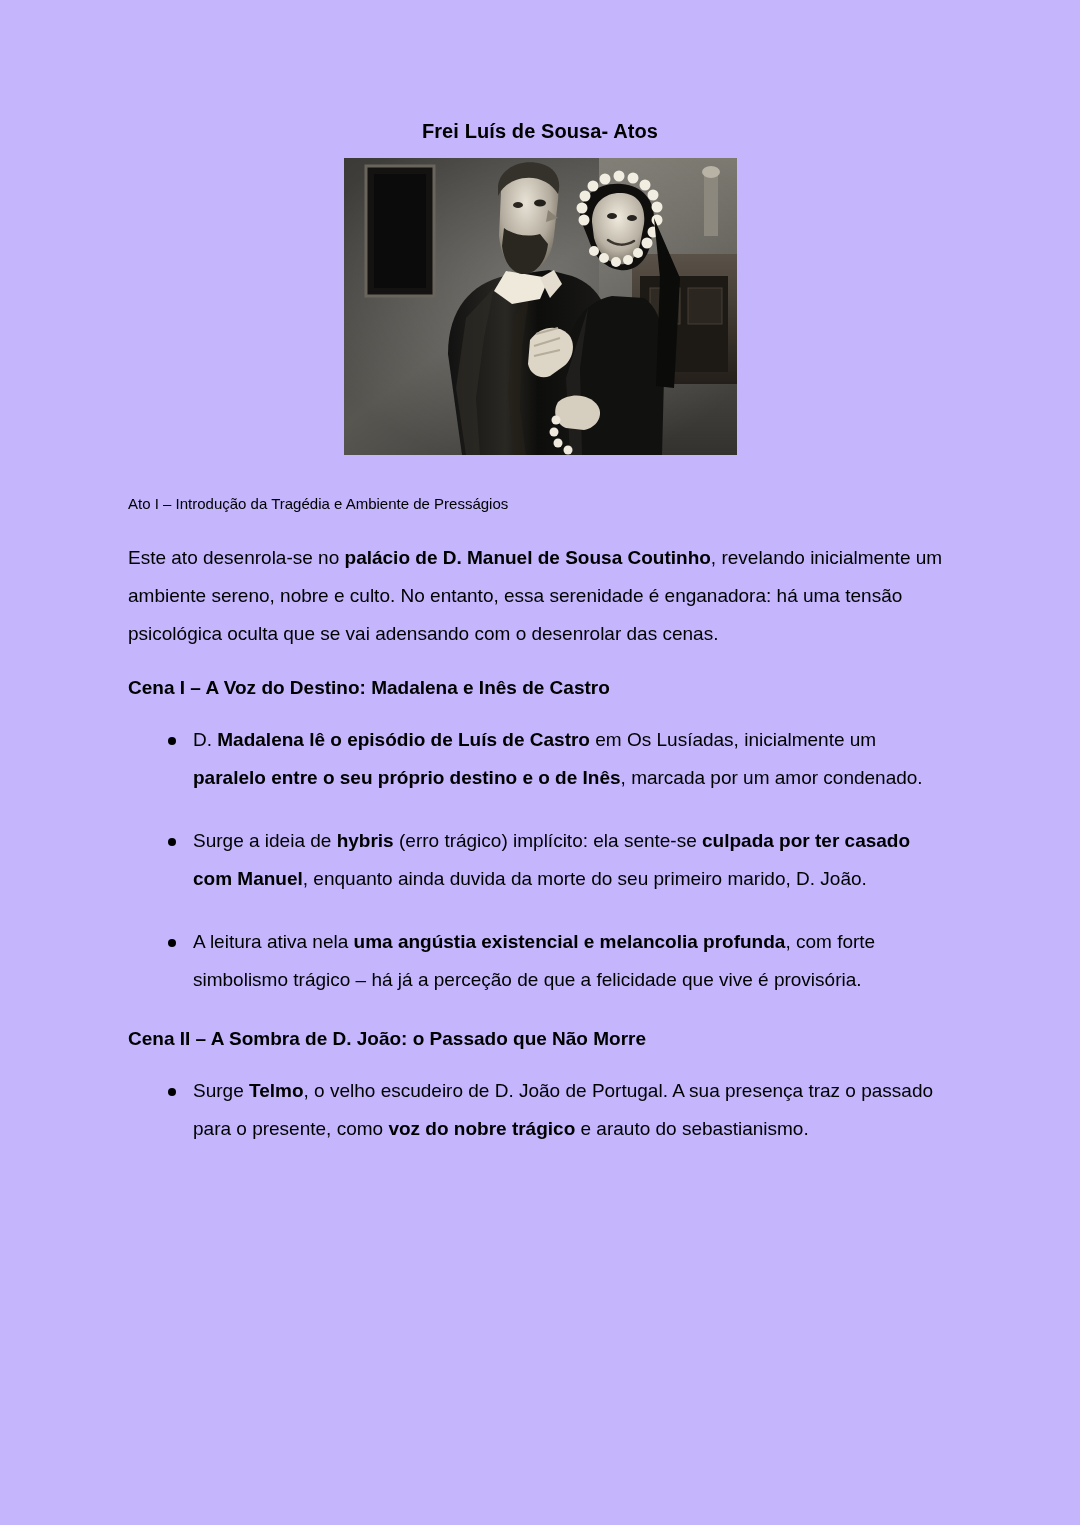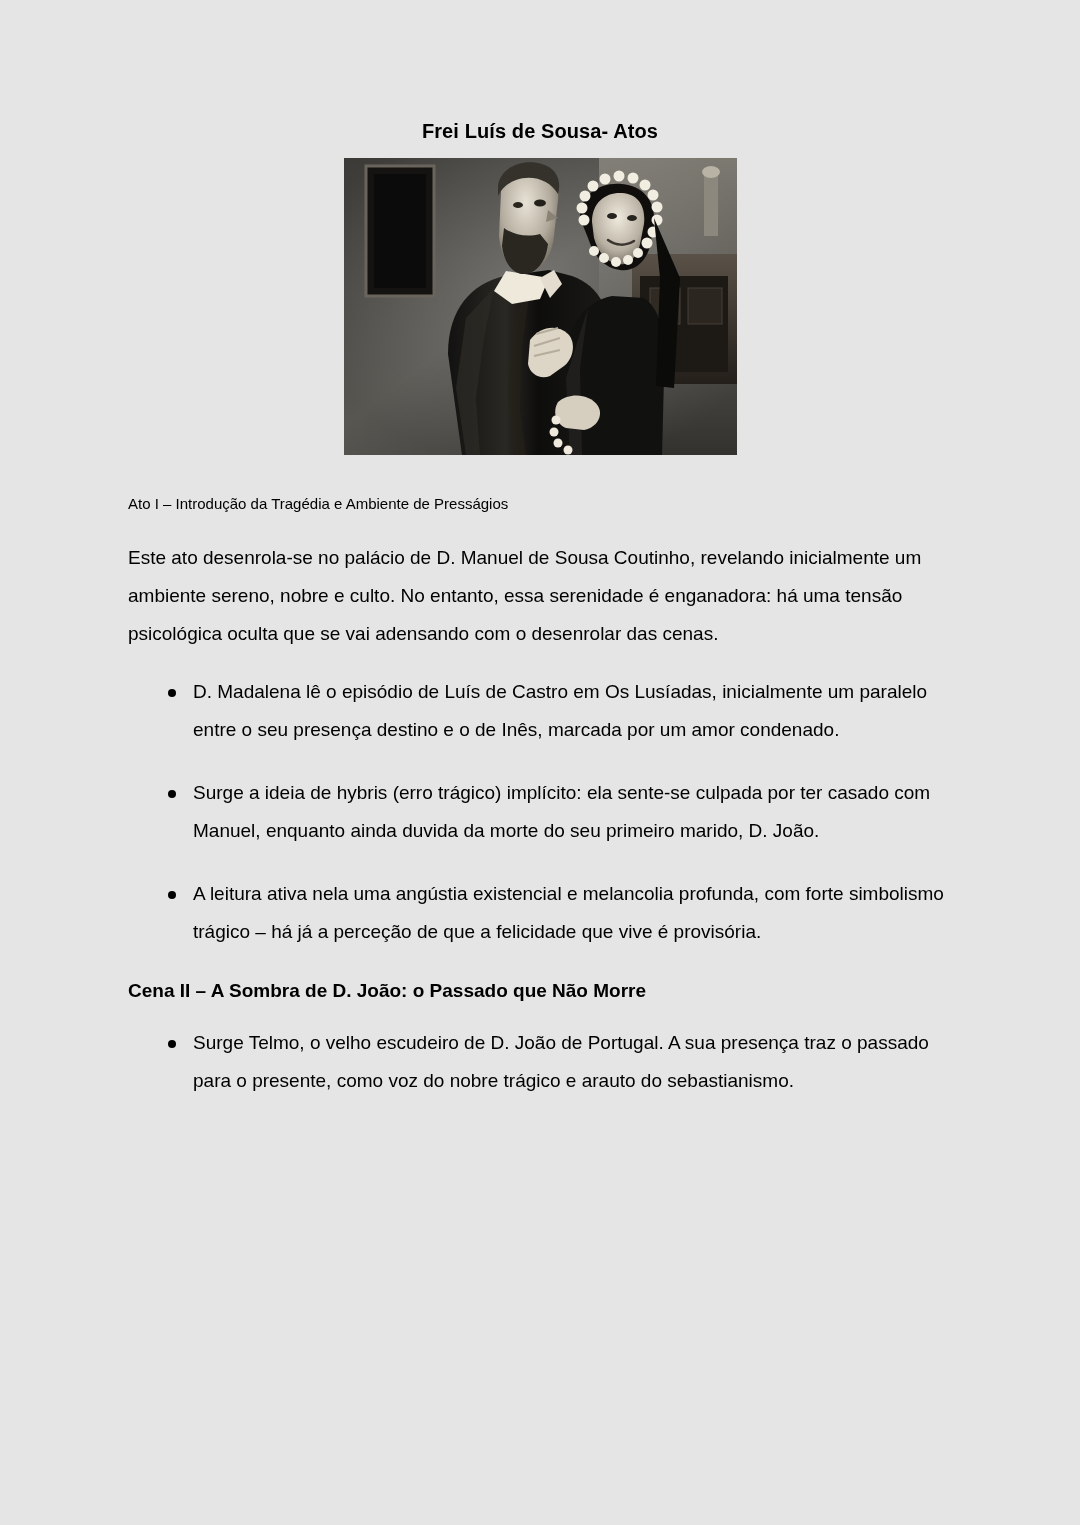--- a/index.html
+++ b/index.html
@@ -12,21 +12,21 @@
     width: 1080px;
     height: 1525px;
     font-family: "Liberation Sans", sans-serif;
     color: #000000;
     -webkit-font-smoothing: antialiased;
   }
   .page {
     position: relative;
     width: 1080px;
     height: 1525px;
-    background: #e5e5e5;
+    background: #c4b5fd;
     box-sizing: border-box;
     padding: 0;
     overflow: hidden;
   }
   .content {
     position: absolute;
     left: 128px;
     top: 118px;
     width: 824px;
   }
@@ -92,21 +92,21 @@
   ul.bullets > li::before {
     content: "";
     position: absolute;
     left: 40px;
     top: 16px;
     width: 8px;
     height: 8px;
     border-radius: 50%;
     background: #000;
   }
-  .b { font-weight: normal; }
+  .b { font-weight: bold; }
   .i { }
   .sp-after-para { margin-bottom: 22px; }
 </style>
 </head>
 <body>
 
 <div class="page">
   <div class="content">
 
     <div class="doc-title">Frei Luís de Sousa- Atos</div>
@@ -231,23 +231,24 @@
         </svg>
       </div>
     </div>
 
     <h2 class="section-heading">Ato I – Introdução da Tragédia e Ambiente de Presságios</h2>
 
     <p class="body-text sp-after-para">
       <span>Este ato desenrola-se no </span><span class="b">palácio de D. Manuel de Sousa Coutinho</span><span>, revelando inicialmente um ambiente sereno, nobre e culto. No entanto, essa serenidade é enganadora: há uma tensão psicológica oculta que se vai adensando com o desenrolar das cenas.</span>
     </p>
 
+    <h3 class="scene-heading">Cena I – A Voz do Destino: Madalena e Inês de Castro</h3>
 
     <ul class="bullets">
-      <li><span><span>D. </span><span class="b">Madalena lê o episódio de Luís de Castro</span><span> em </span><span class="i">Os Lusíadas</span><span>, inicialmente um </span><span class="b">paralelo entre o seu presença destino e o de Inês</span><span>, marcada por um amor condenado.</span></span></li>
+      <li><span><span>D. </span><span class="b">Madalena lê o episódio de Luís de Castro</span><span> em </span><span class="i">Os Lusíadas</span><span>, inicialmente um </span><span class="b">paralelo entre o seu próprio destino e o de Inês</span><span>, marcada por um amor condenado.</span></span></li>
       <li><span><span>Surge a ideia de </span><span class="b">hybris</span><span> (erro trágico) implícito: ela sente-se </span><span class="b">culpada por ter casado com Manuel</span><span>, enquanto ainda duvida da morte do seu primeiro marido, D. João.</span></span></li>
       <li><span><span>A leitura ativa nela </span><span class="b">uma angústia existencial e melancolia profunda</span><span>, com forte simbolismo trágico – há já a perceção de que a felicidade que vive é provisória.</span></span></li>
     </ul>
 
     <h3 class="scene-heading">Cena II – A Sombra de D. João: o Passado que Não Morre</h3>
 
     <ul class="bullets">
       <li><span><span>Surge </span><span class="b">Telmo</span><span>, o velho escudeiro de D. João de Portugal. A sua presença traz o passado para o presente, como </span><span class="b">voz do nobre trágico</span><span> e arauto do sebastianismo.</span></span></li>
     </ul>
 

